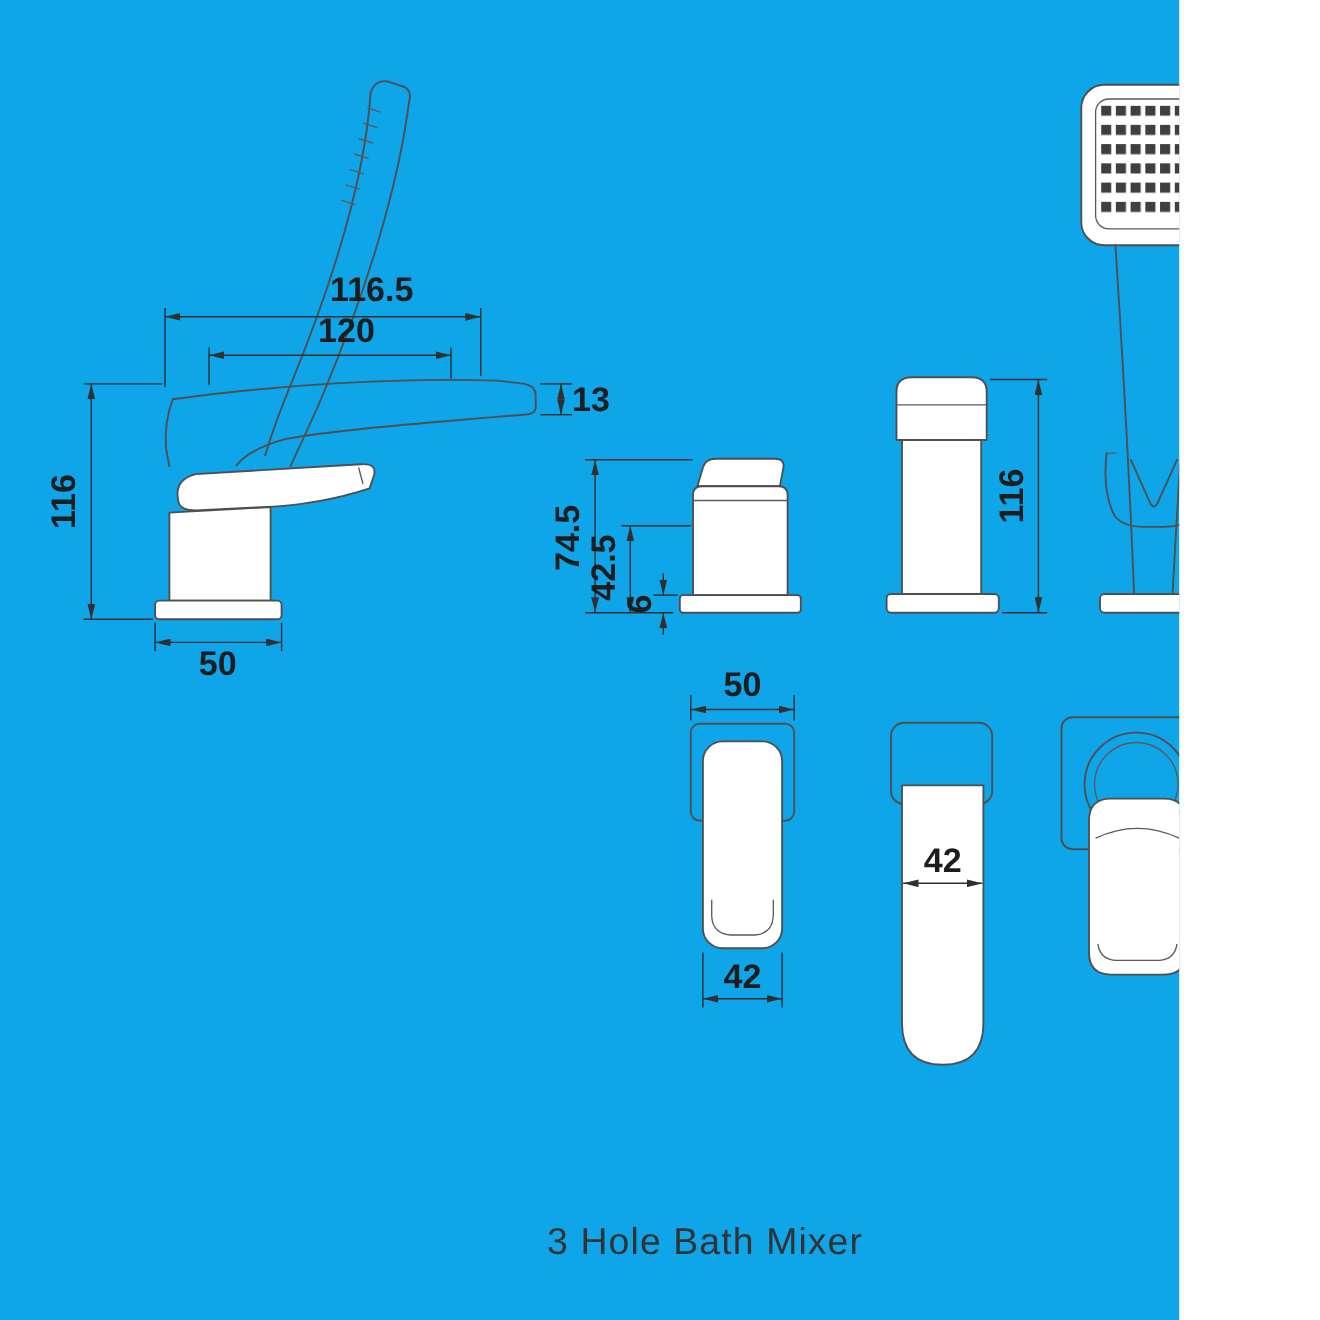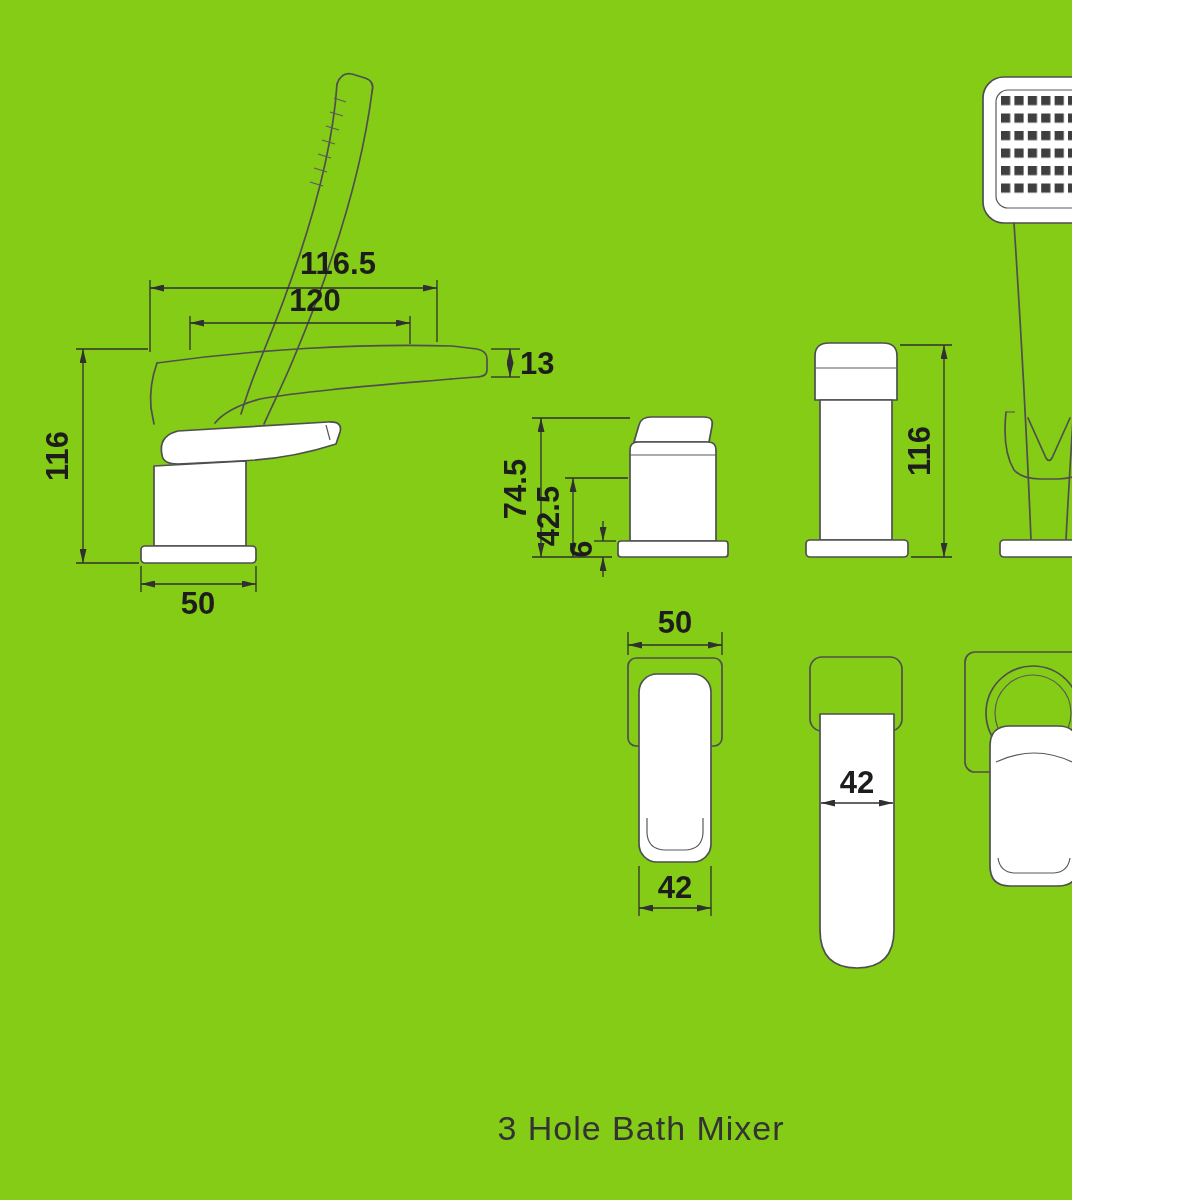--- a/index.html
+++ b/index.html
@@ -1,16 +1,16 @@
 <!DOCTYPE html>
 <html><head>
 <meta charset="utf-8">
 <style>
   html,body{margin:0;padding:0;background:#ffffff;}
-  .page{width:1072px;height:1200px;position:relative;background:#84cc16;overflow:hidden;}
+  .page{width:1072px;height:1200px;position:relative;background:#0ea5e9;overflow:hidden;}
   .draw{stroke:#4f4f4f;stroke-width:1.7;fill:none;stroke-linecap:round;stroke-linejoin:round;}
   .drawf{stroke:#4f4f4f;stroke-width:1.7;fill:#ffffff;stroke-linejoin:round;}
   .thin{stroke:#5a5a5a;stroke-width:1.2;fill:none;}
   .dim{stroke:#303030;stroke-width:1.3;fill:none;}
   .dimtext{font-family:"Liberation Sans",sans-serif;font-weight:700;font-size:31px;fill:#1d1d1d;}
   .title{font-family:"Liberation Sans",sans-serif;font-weight:400;font-size:34px;fill:#333333;letter-spacing:1px;}
   .nozzle{fill:#3f3f3f;}
 </style>
 </head>
 <body>

